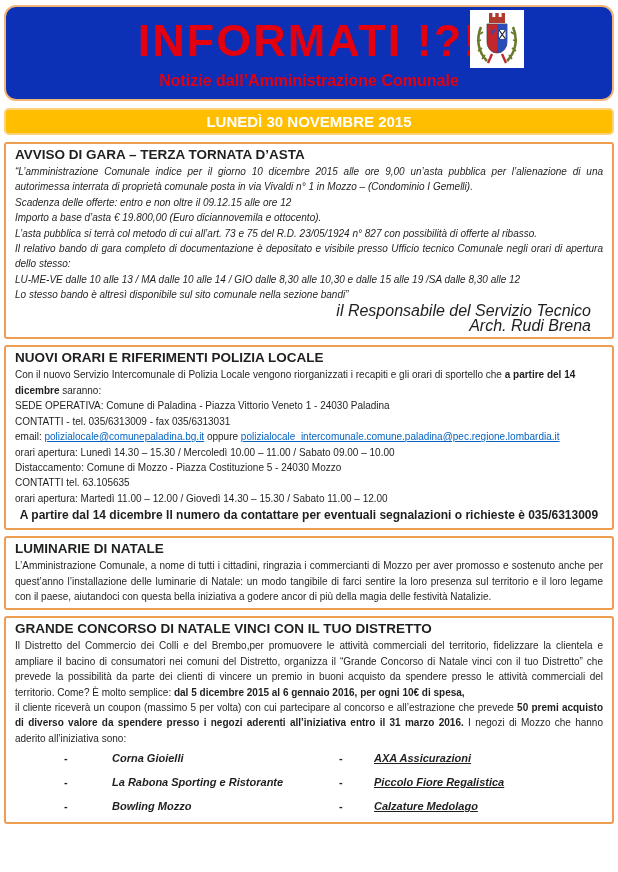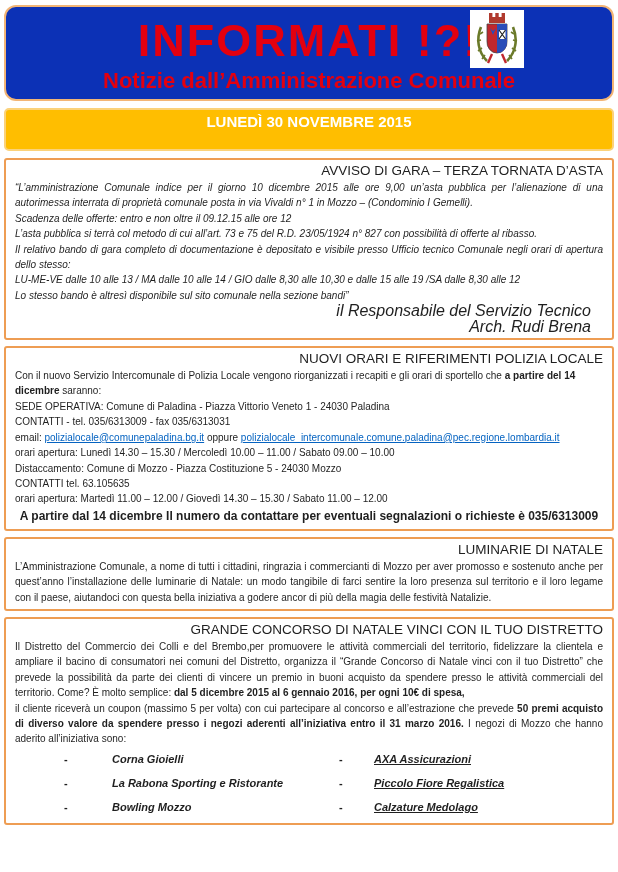--- a/index.html
+++ b/index.html
@@ -5,31 +5,31 @@
   * { box-sizing: border-box; margin: 0; padding: 0; }
   html, body { width: 618px; height: 872px; overflow: hidden; background: #fff;
     font-family: "Liberation Sans", sans-serif; color: #1f1f1f; }
   .page { padding: 5px 4px 0 4px; }
 
   
   .header-box { position: relative; height: 96px; background: #0c31b6;
     border: 2px solid #f2b576; border-radius: 12px; text-align: center; margin-bottom: 7px; }
   .header-title { font-size: 45px; font-weight: bold; color: #e3000f; letter-spacing: 2px;
     line-height: 56px; margin-top: 6px; }
-  .header-subtitle { font-size: 22px; font-weight: bold; color: #e3000f; line-height: 24px; }
+  .header-subtitle { font-size: 16px; font-weight: bold; color: #e3000f; line-height: 24px; }
   .crest { position: absolute; top: 3px; right: 88px; width: 54px; height: 58px; }
 
   
-  .date-banner { height: 43px; background: #ffbe00; border: 2px solid #fbd27a; border-radius: 5px;
+  .date-banner { height: 27px; background: #ffbe00; border: 2px solid #fbd27a; border-radius: 5px;
     color: #ffffff; font-weight: bold; font-size: 15px; text-align: center; line-height: 23px;
     margin-bottom: 7px; }
 
   
   .box { border: 2px solid #ee9d53; border-radius: 3px; padding: 2px 9px 4px 9px; margin-bottom: 6px; }
-  .section-title { text-align: right; font-size: 13.5px; font-weight: normal; margin: 1px 0 2px 0; }
+  .section-title { text-align: left; font-size: 13.5px; font-weight: bold; margin: 1px 0 2px 0; }
   .body-text { font-size: 10px; line-height: 15.4px; }
   .just { text-align: justify; }
   .italic { font-style: italic; }
   .b { font-weight: bold; }
   .link { color: #0563c1; text-decoration: underline; }
   a.link { cursor: pointer; }
   .signature { text-align: right; font-style: italic; font-size: 16px; line-height: 15.4px;
     padding-right: 12px; }
   .highlight-line { text-align: center; font-weight: bold; font-size: 12px; line-height: 17px;
     margin-top: 1px; }
@@ -71,20 +71,21 @@
     </svg>
   </div>
 
   <div class="date-banner">LUNEDÌ 30 NOVEMBRE 2015</div>
 
   <section class="box">
     <h2 class="section-title">AVVISO DI GARA – TERZA TORNATA D’ASTA</h2>
     <div class="body-text italic just">
       <p>“L’amministrazione Comunale indice per il giorno 10 dicembre 2015  alle ore 9,00 un’asta pubblica per l’alienazione di una autorimessa interrata di proprietà comunale posta  in via Vivaldi n° 1  in  Mozzo – (Condominio I Gemelli).</p>
       <p>Scadenza delle offerte: entro e non oltre  il 09.12.15 alle ore 12</p>
+      <p>Importo a base d’asta € 19.800,00  (Euro diciannovemila e ottocento).</p>
       <p>L’asta pubblica si terrà col metodo di cui all’art. 73 e 75  del R.D. 23/05/1924 n° 827 con possibilità di offerte al ribasso.</p>
       <p>Il relativo bando di gara completo di documentazione è depositato e visibile presso Ufficio tecnico Comunale negli orari di apertura dello stesso:</p>
       <p>LU-ME-VE dalle 10 alle 13 / MA dalle 10 alle 14 /  GIO dalle 8,30 alle 10,30 e dalle 15 alle 19 /SA dalle 8,30 alle 12</p>
       <p>Lo stesso bando è altresì disponibile sul sito comunale nella sezione bandi”</p>
     </div>
     <div class="signature">
       <div>il Responsabile del Servizio Tecnico</div>
       <div>Arch. Rudi Brena</div>
     </div>
   </section>

